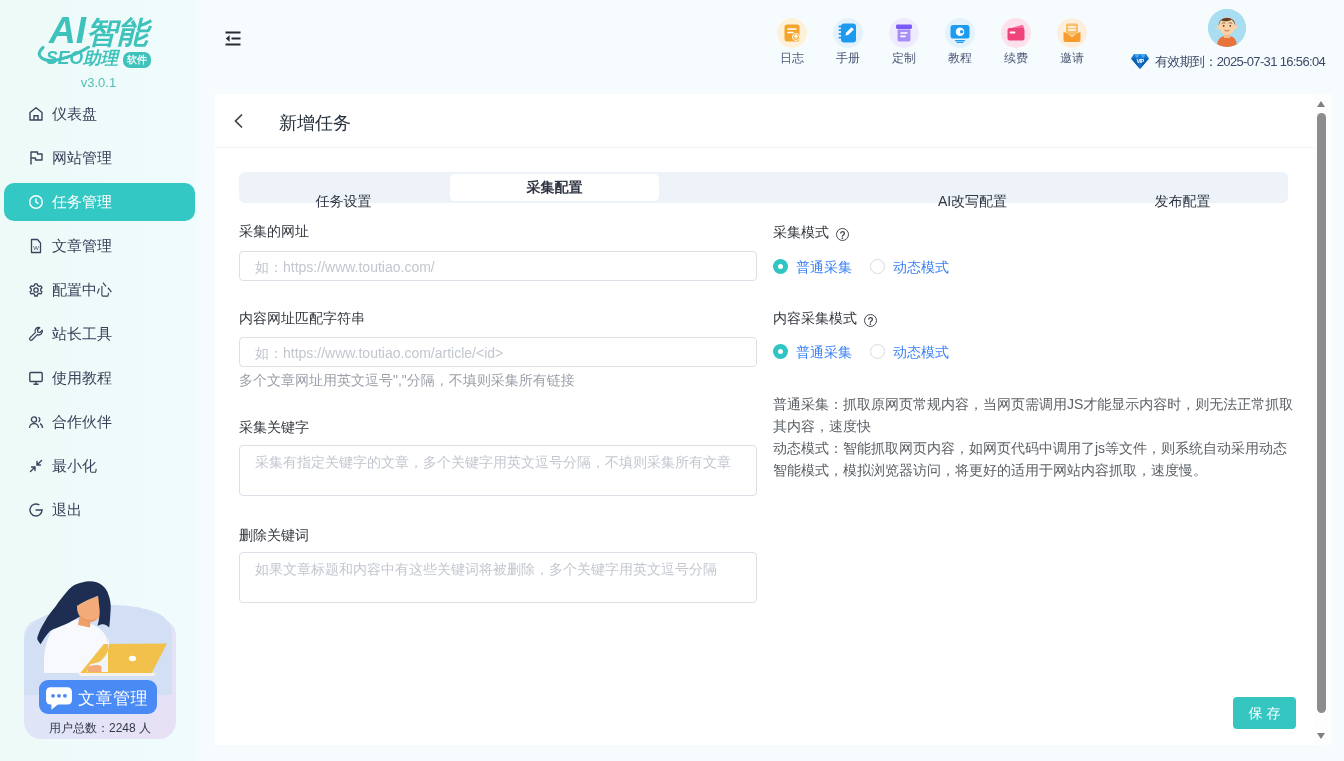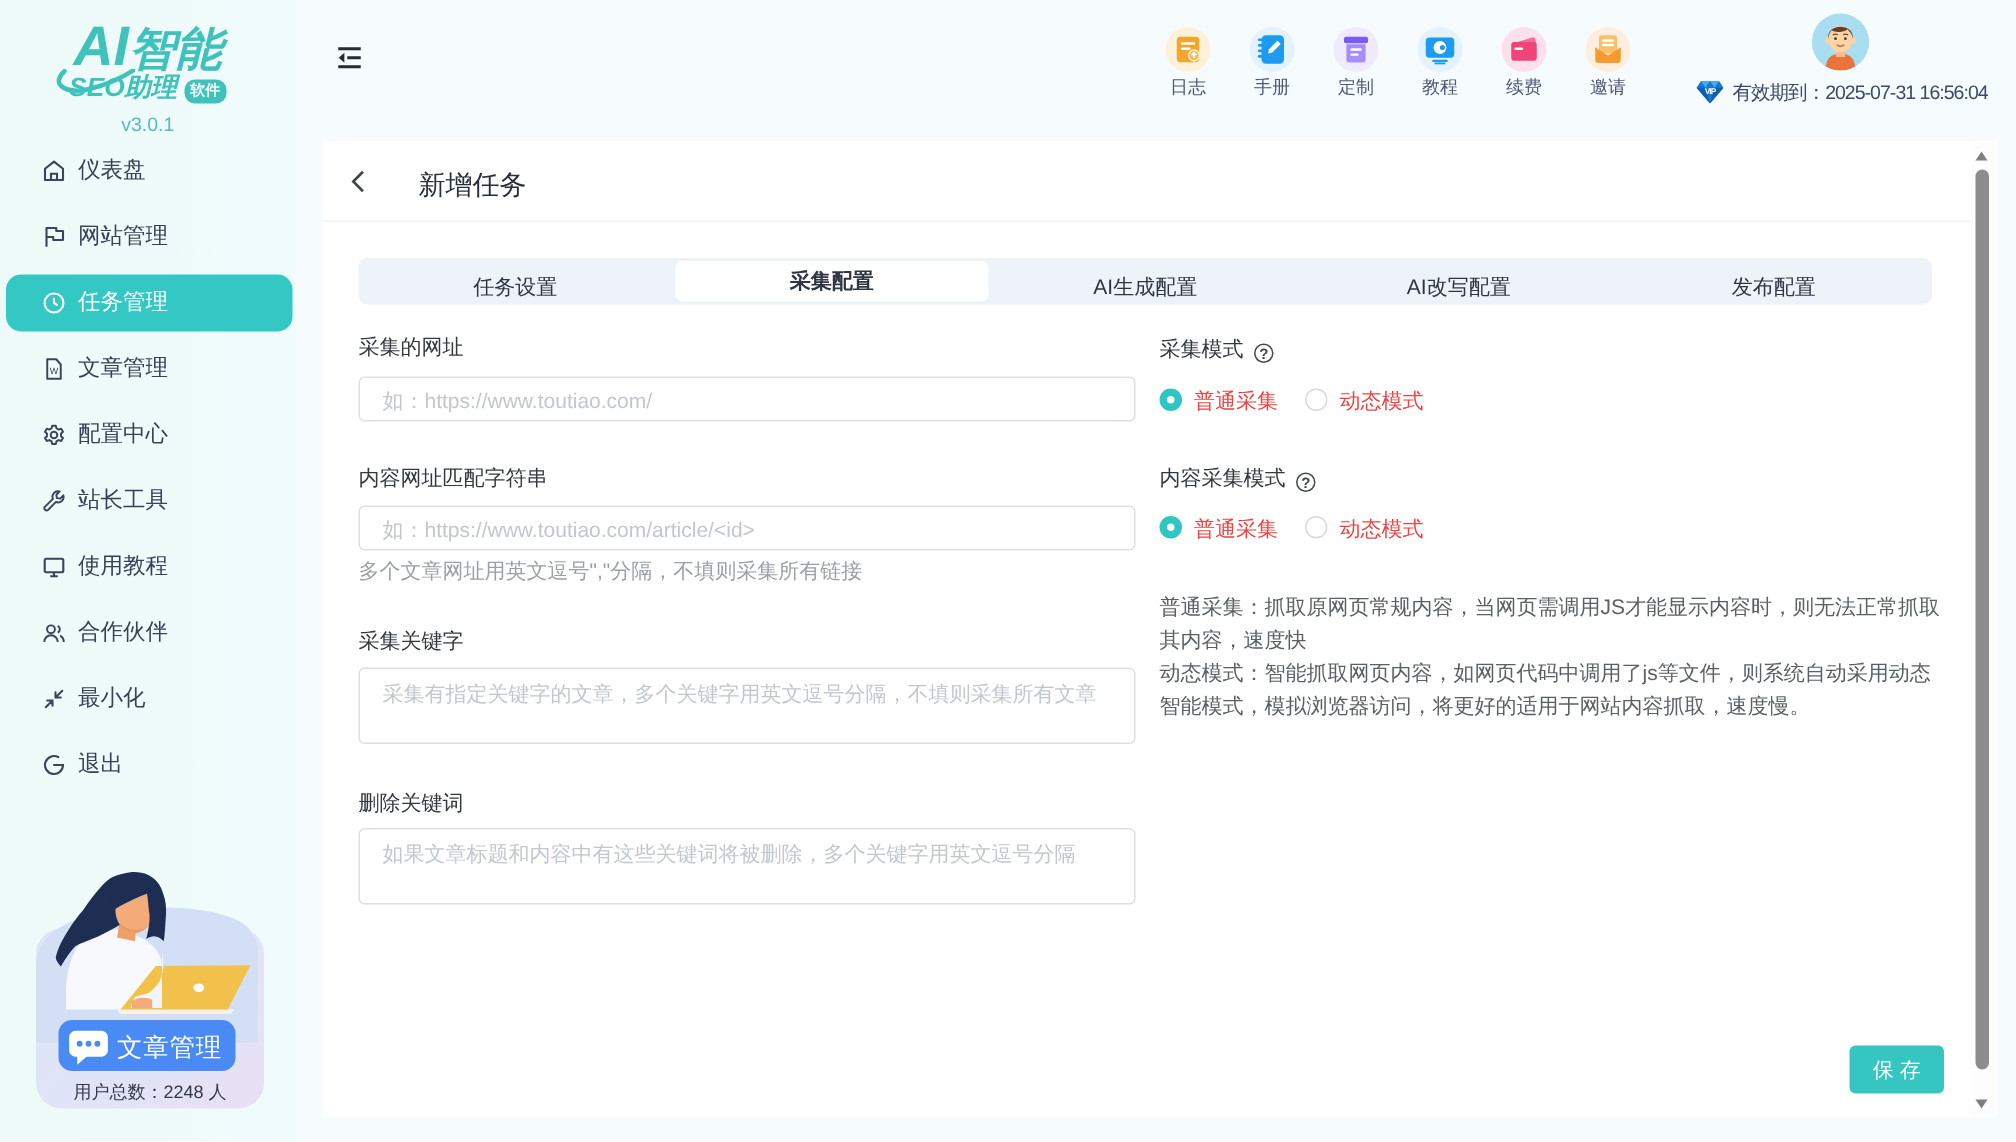--- a/index.html
+++ b/index.html
@@ -40,33 +40,33 @@
 #avatar { position:absolute; left:1208px; top:9px; width:38px; height:38px; border-radius:50%; background:#a6daf0; overflow:hidden; }
 #vipline { position:absolute; left:1131px; top:52.5px; color:#3d4968; font-size:13px; letter-spacing:-0.65px; z-index:3; }
 
 
 #card { position:absolute; left:215px; top:94px; width:1099px; height:651px; background:#fff; }
 #hdr-back { position:absolute; left:231px; top:112px; width:14px; height:18px; }
 #hdr-title { position:absolute; left:258px; top:111px; font-size:18px; font-weight:500; color:#26303b;margin-left:21px; }
 #hdr-line { position:absolute; left:215px; top:147px; width:1099px; height:1px; background:#f0f2f5; }
 
 #tabs { position:absolute; left:239px; top:172px; width:1049px; height:31px; background:#edf3f8; border-radius:6px; }
-.tab { position:absolute; top:4px; height:31px; line-height:31px; text-align:center; width:209px; font-size:14px; color:#2f3542; }
+.tab { position:absolute; top:14px; height:31px; line-height:31px; text-align:center; width:209px; font-size:14px; color:#2f3542; }
 .tab.active { top:2px; height:27px; line-height:27px; background:#fff; border-radius:5px; font-weight:bold; }
 
 .flabel { position:absolute; font-size:14px; color:#33383e; }
 .finput { position:absolute; left:239px; width:518px; border:1px solid #dcdfe6; border-radius:4px; background:#fff; }
 .ph { position:absolute; left:15px; color:#c2c7cf; font-size:14px; }
 .helper { position:absolute; left:239px; top:372px; font-size:14px; color:#9b9fa8; }
 
 .radio { display:inline-block; width:15px; height:15px; border-radius:50%; vertical-align:-2px; }
 .radio.on { background:#2fc5c3; border:none; position:relative; }
 .radio.on:after { content:""; position:absolute; left:5px; top:5px; width:5px; height:5px; border-radius:50%; background:#fff; }
 .radio.off { background:#fff; border:1px solid #d6dae0; }
-.rlabel { font-size:14px; color:#ef4444; margin:0 18px 0 8px; vertical-align:0px;}
+.rlabel { font-size:14px; color:#3b82f6; margin:0 18px 0 8px; vertical-align:0px;}
 .qmark { display:inline-block; width:13px; height:13px; border:1.2px solid #45494f; border-radius:50%; color:#45494f; font-size:10px; line-height:13px; text-align:center; vertical-align:-2px; margin-left:7px; font-weight:bold;}
 
 #para { position:absolute; left:773px; top:393px; width:522px; font-size:14px; color:#5b6065; line-height:22px; }
 
 #savebtn { position:absolute; left:1233px; top:697px; width:63px; height:32px; background:#36c6c2; border-radius:4px; color:#fff; font-size:14px; text-align:center; line-height:32px; }
 
 
 #sb-strip { position:absolute; left:1314px; top:94px; width:18px; height:651px; background:#fdfdfe; }
 #sb-thumb { position:absolute; left:1317px; top:113px; width:9px; height:600px; border-radius:5px; background:#8d8d8d; }
 .sb-arrow { position:absolute; left:1317px; width:0; height:0; border-left:4.5px solid transparent; border-right:4.5px solid transparent; }
@@ -314,21 +314,20 @@
 <div id="card"></div>
 <svg id="hdr-back" viewBox="0 0 14 18">
     <path d="M11 2.5 L4.5 9 L11 15.5" stroke="#3c424a" stroke-width="1.7" fill="none"></path>
   </svg>
 <div id="hdr-title">新增任务</div>
 <div id="hdr-line"></div>
 
 <div id="tabs">
   <div class="tab" style="left:0px;">任务设置</div>
   <div class="tab active" style="left:211px;">采集配置</div>
-  <div class="tab" style="left:420px;">AI生成配置</div>
   <div class="tab" style="left:629px;">AI改写配置</div>
   <div class="tab" style="left:839px;">发布配置</div>
 </div>
 
 <div class="flabel" style="left:239px;top:223px;">采集的网址</div>
 <div class="finput" style="top:251px;height:30px;">
     <span class="ph" style="top:7px;">如：https://www.toutiao.com/</span>
   </div>
 
 <div class="flabel" style="left:239px;top:310px;">内容网址匹配字符串</div>

